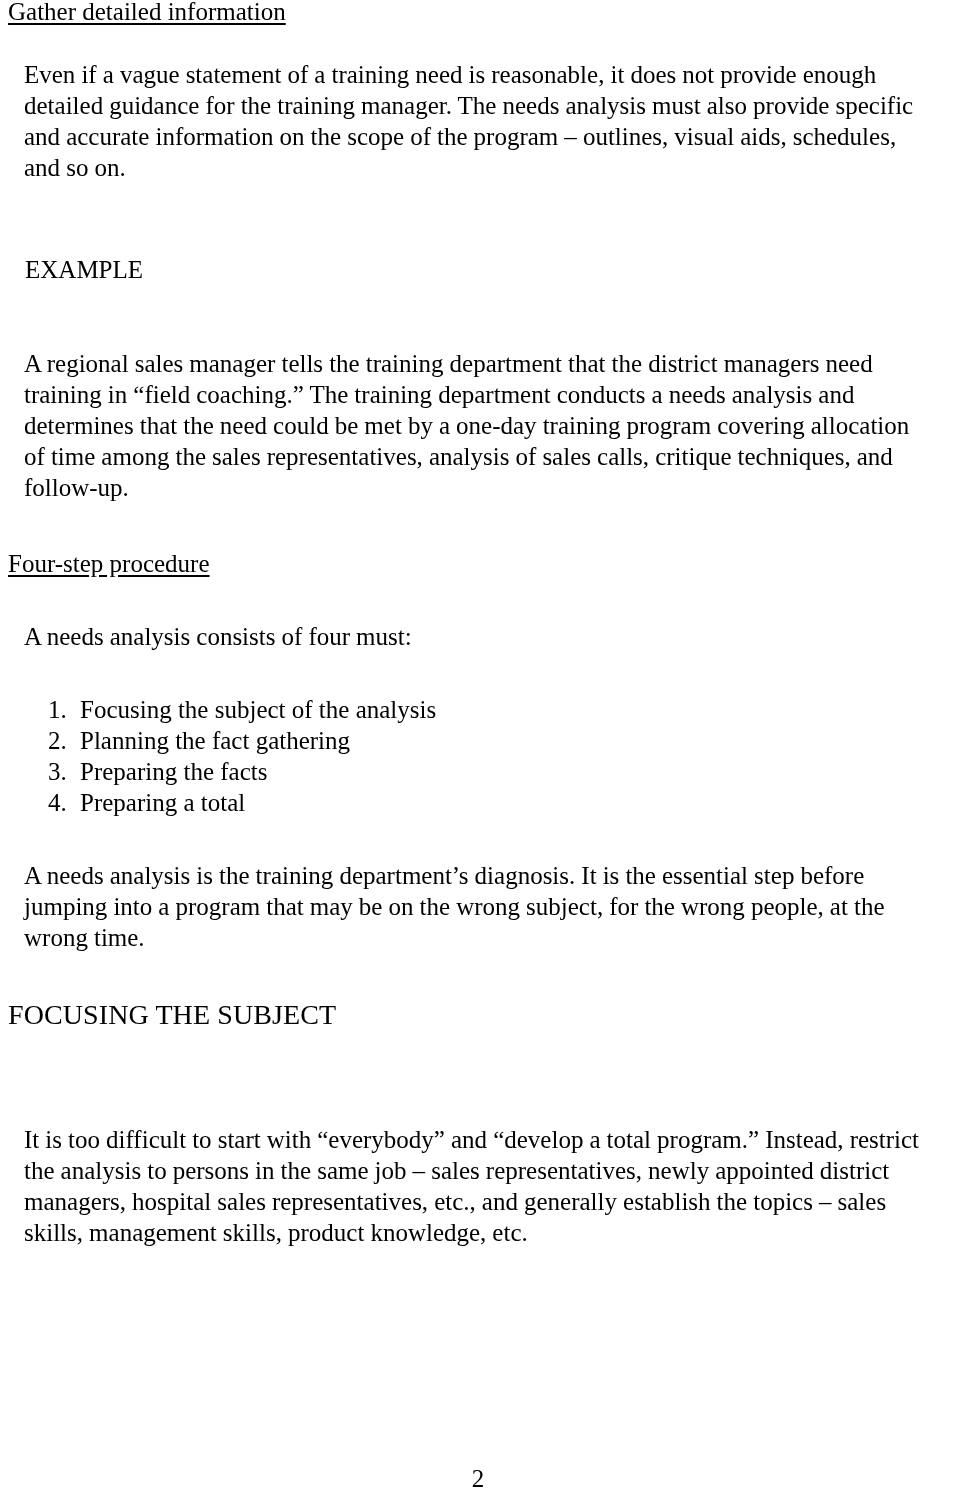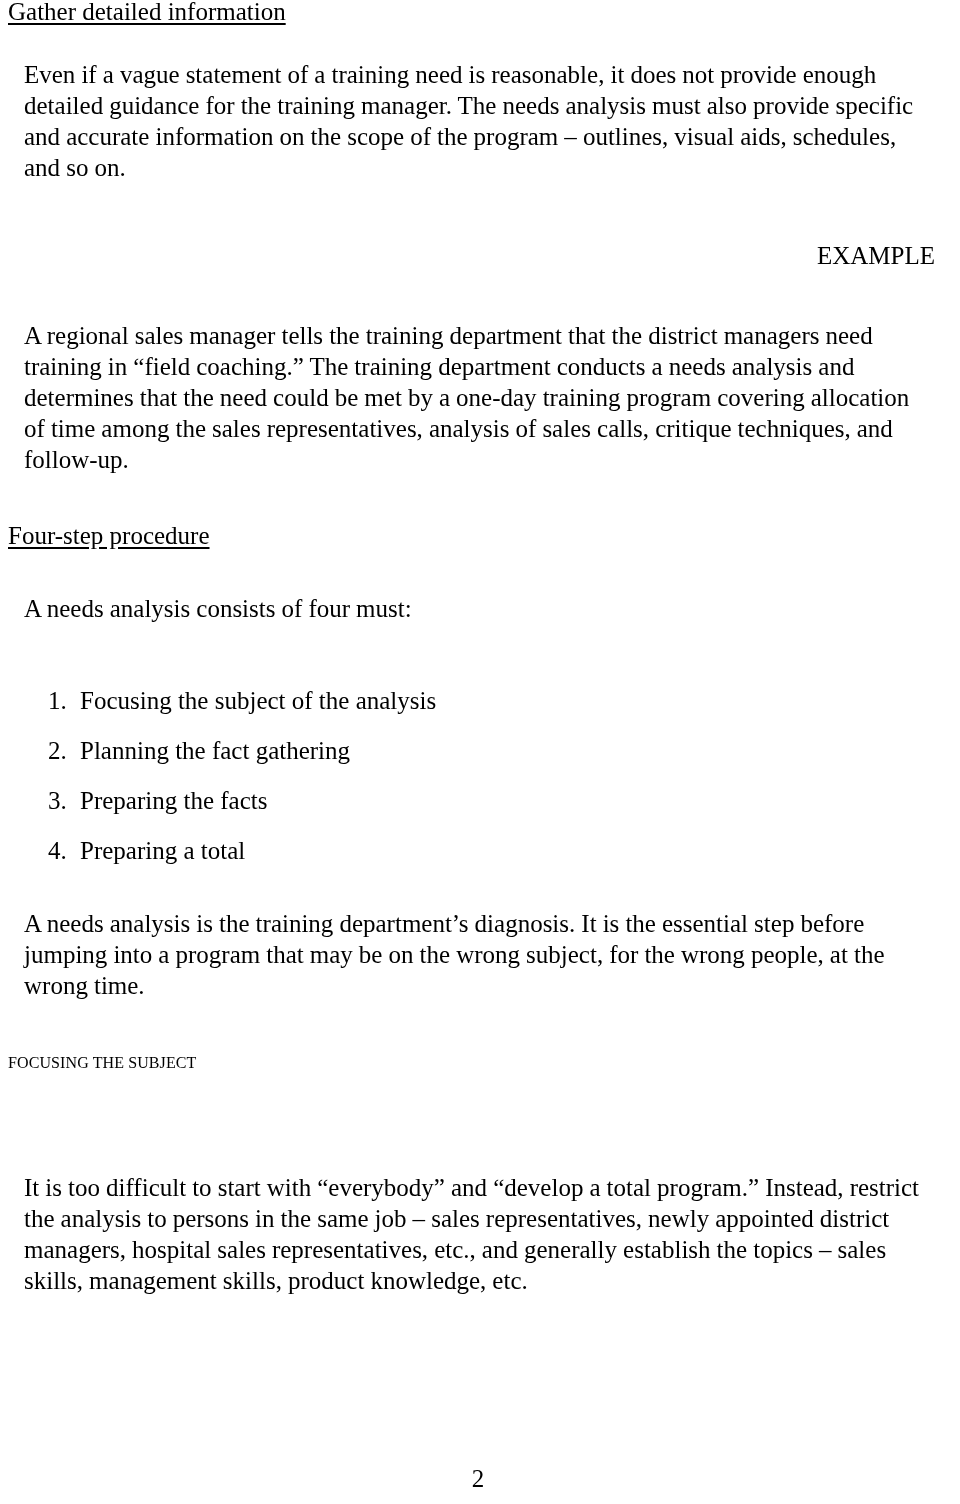--- a/index.html
+++ b/index.html
@@ -30,31 +30,31 @@
   .heading-underlined {
     font-size: 25px;
     line-height: 30px;
     font-weight: normal;
     text-decoration: underline;
     text-underline-offset: 3px;
     margin: 0;
     display: inline-block;
   }
   .heading-caps {
-    font-size: 16px;
+    font-size: 28px;
     line-height: 31px;
     font-weight: normal;
     margin: 0;
     letter-spacing: 0.1px;
   }
   .centered-heading {
     font-size: 25px;
     line-height: 31px;
-    text-align: right;
-    margin: 3px;
+    text-align: left;
+    margin: 17px;
     padding-right: 14px;
   }
 
   
   p.body-text {
     font-size: 25px;
     line-height: 31px;
     margin: 16px;
     text-align: left;
     hyphens: none;
@@ -79,21 +79,20 @@
     margin: 0;
   }
   ol.steps li .num {
     width: 32px;
     flex: 0 0 32px;
     margin-left: 40px;
     text-align: left;
   }
   ol.steps li .txt {
     flex: 1 1 auto;
-    margin-top: 19px;
   }
 
   
   .page-number {
     position: absolute;
     left: 0;
     right: 0;
     top: 1468px;
     text-align: center;
     font-size: 25px;

